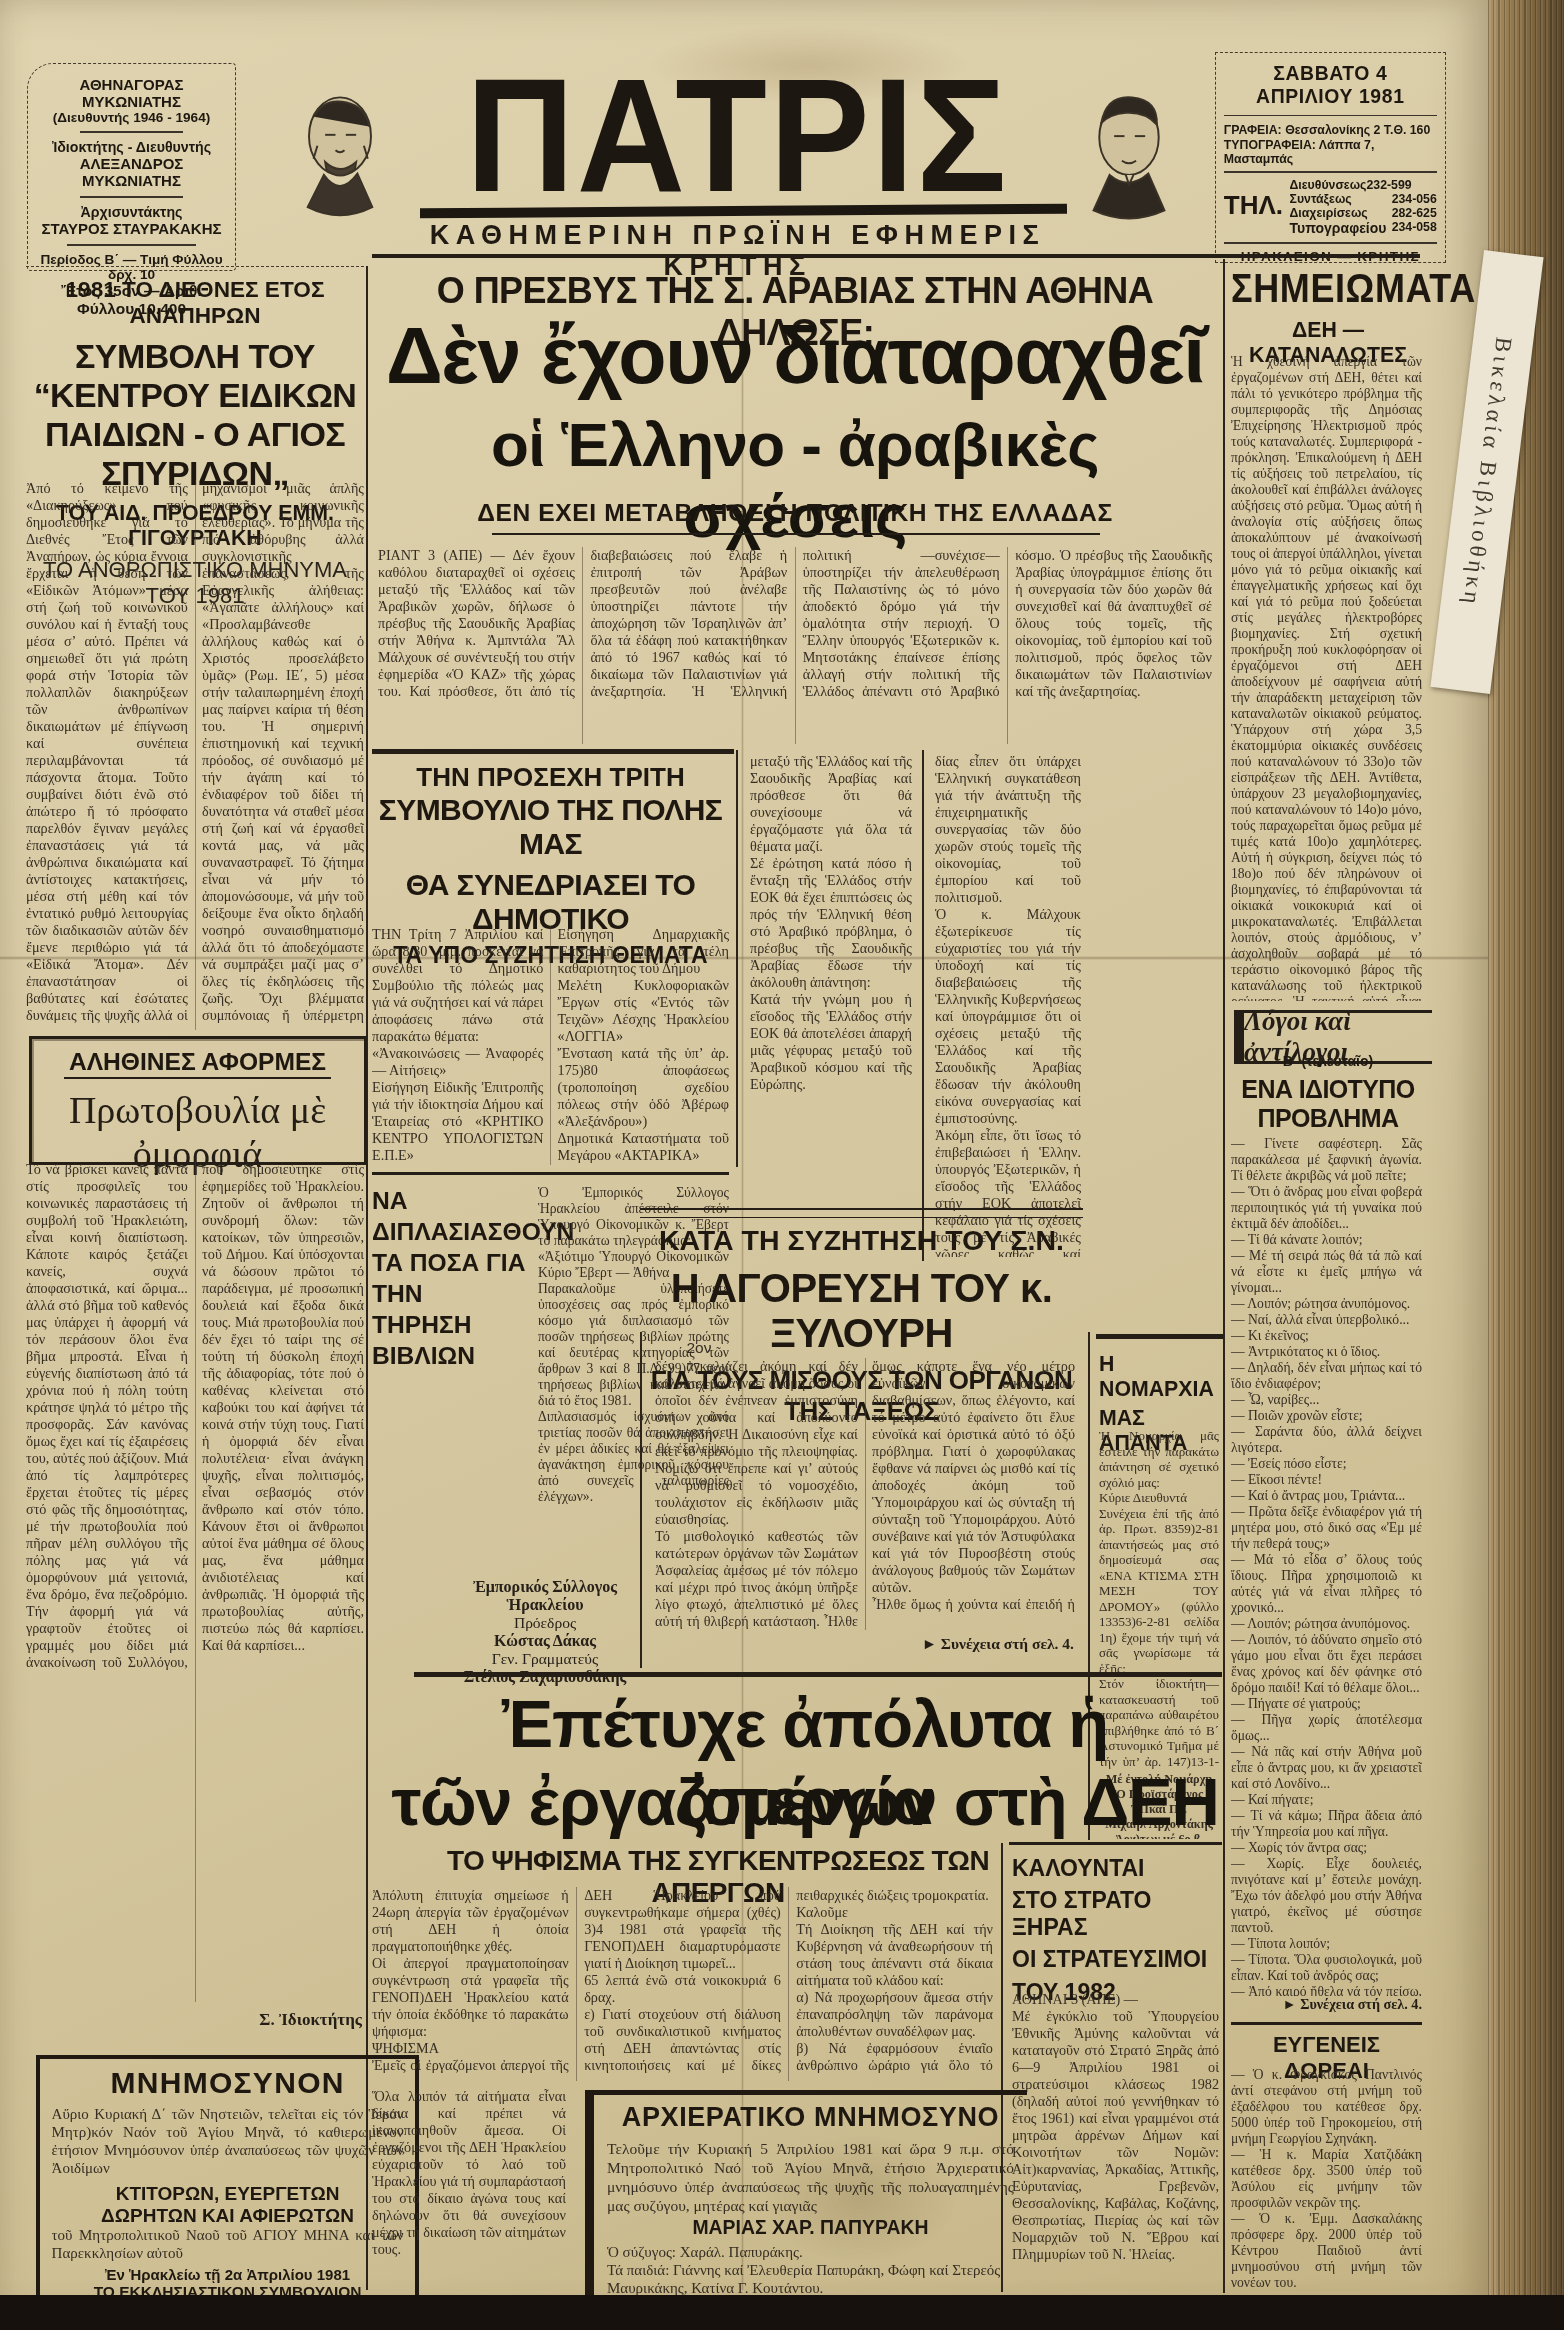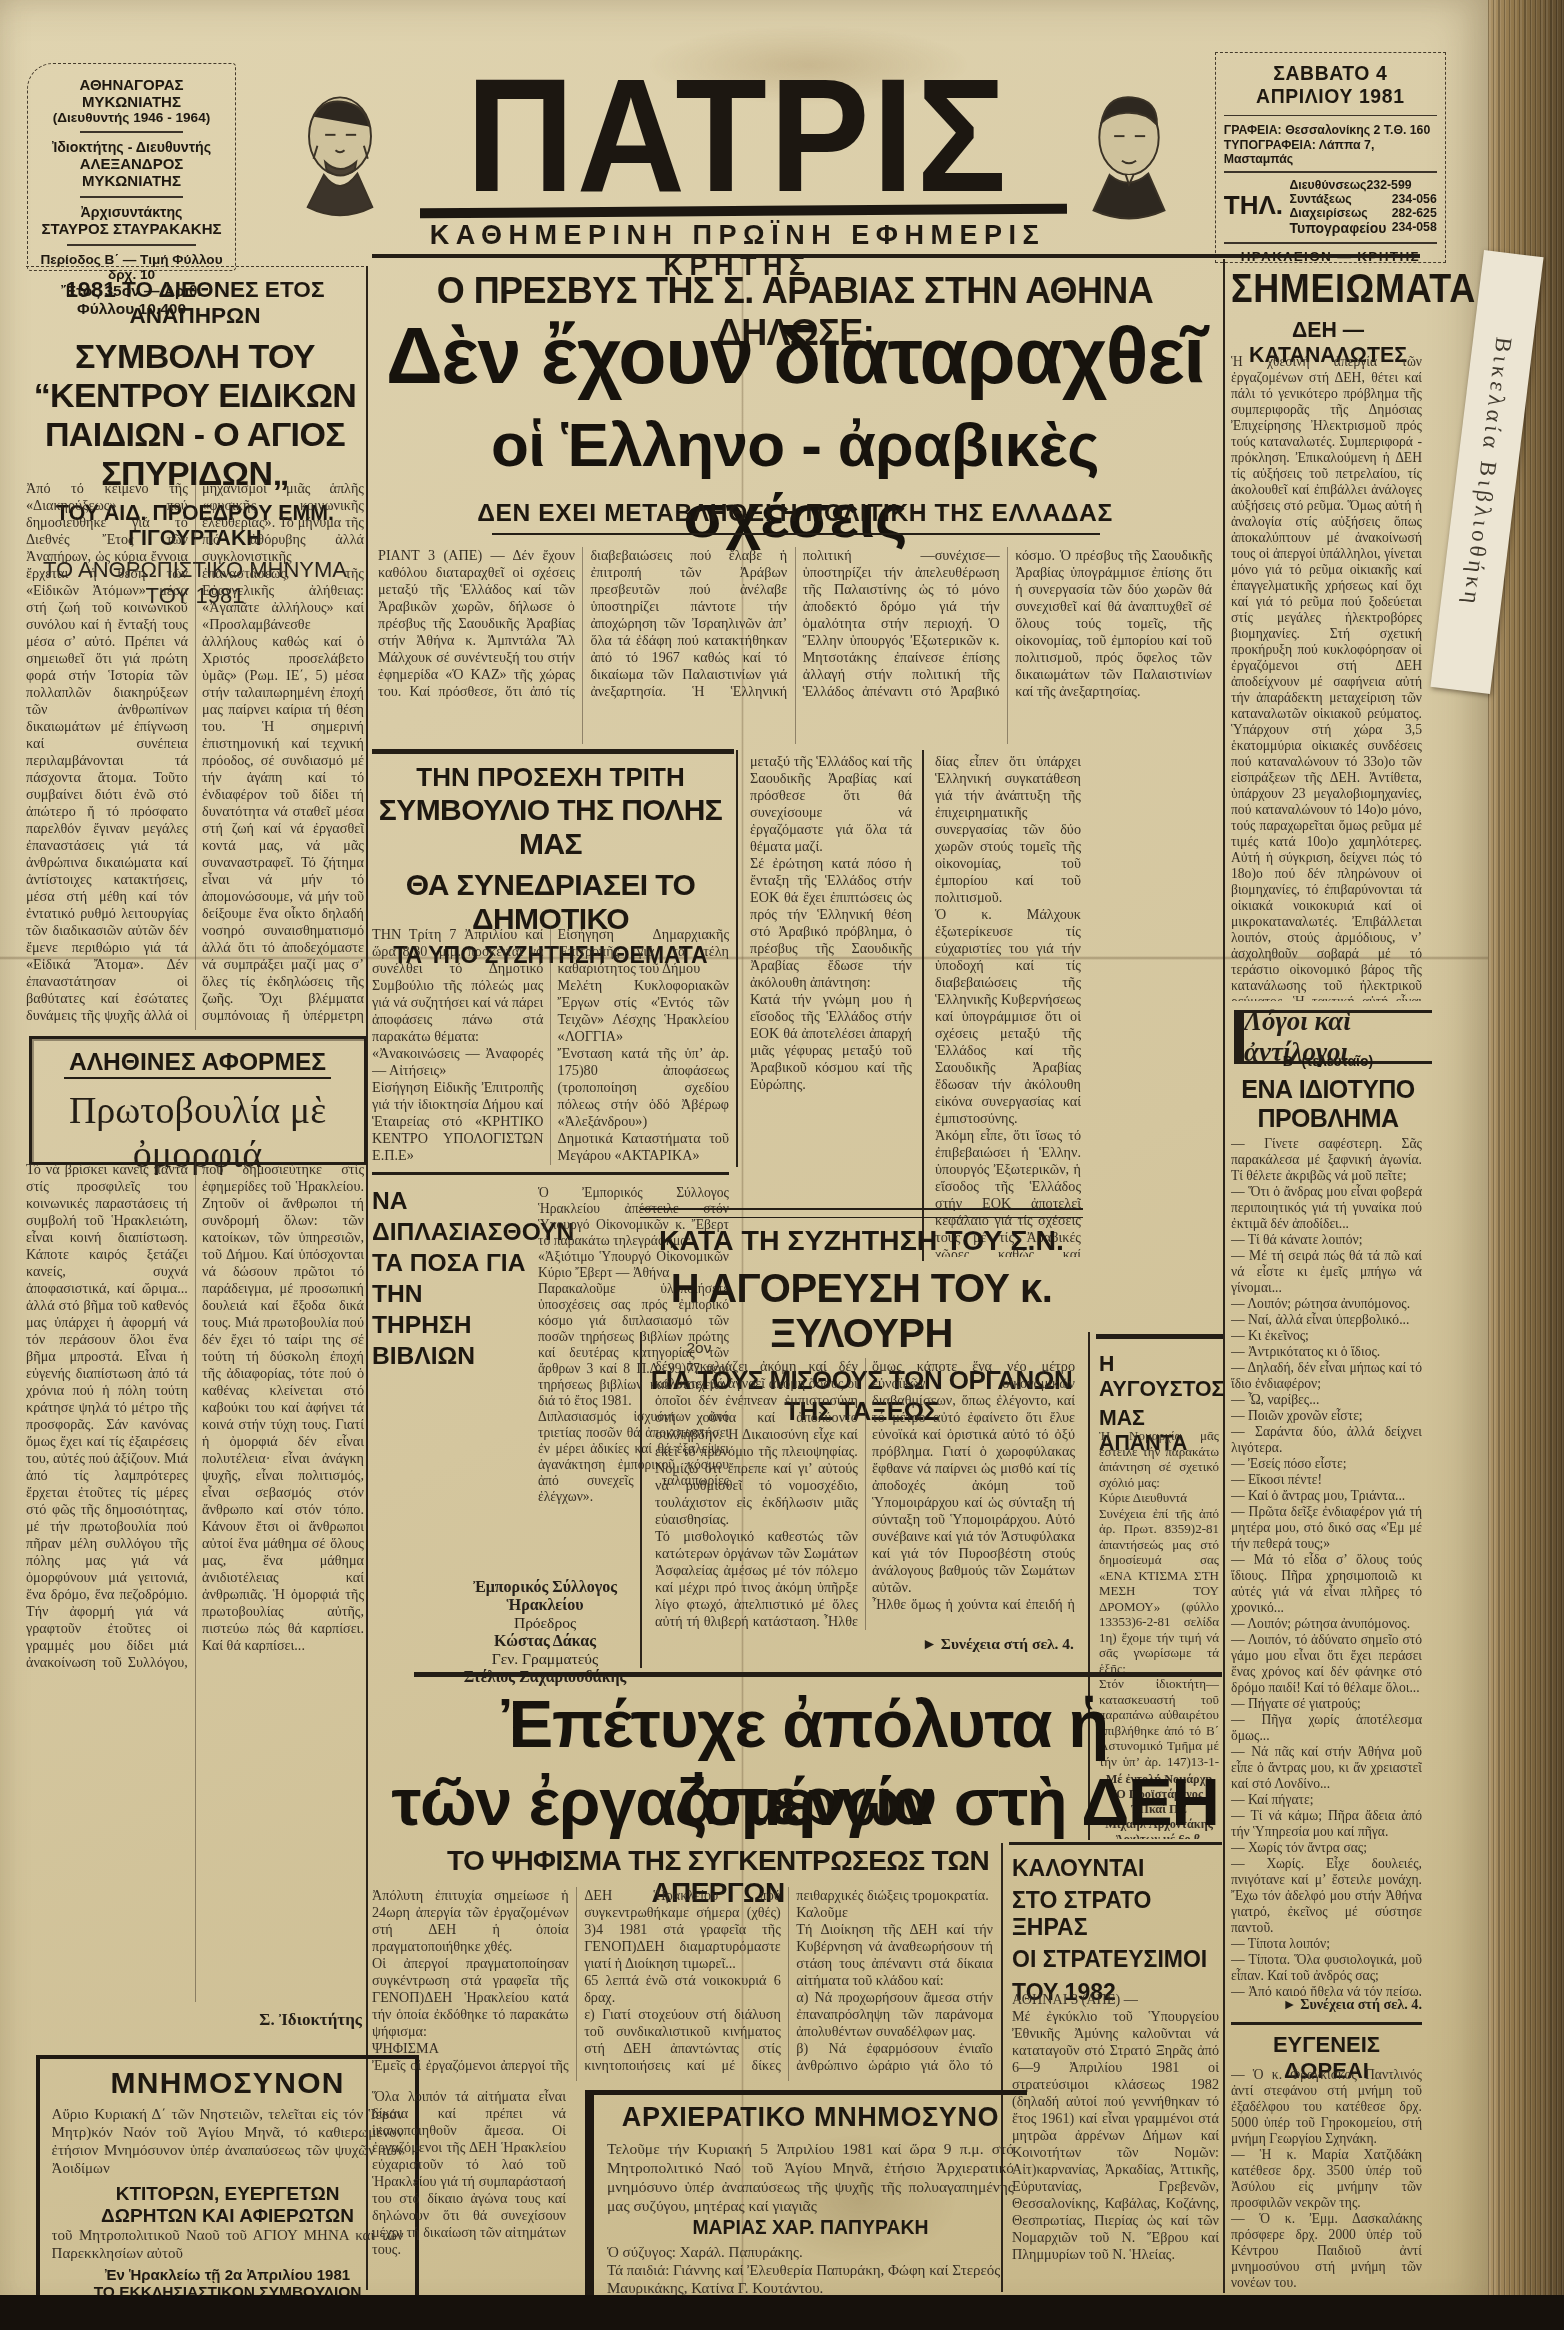--- a/index.html
+++ b/index.html
@@ -225,21 +225,21 @@
   <div class="hd" style="font-size:26px;margin-top:9px;letter-spacing:-0.6px;">ΓΙΑ ΤΟΥΣ ΜΙΣΘΟΥΣ ΤΩΝ ΟΡΓΑΝΩΝ ΤΗΣ ΤΑΞΕΩΣ</div>
 </div>
 <div class="abs hd center" style="left:660px;top:1339px;width:78px;font-size:15.5px;font-weight:normal;color:#362e23;">2ον</div>
 <div class="abs body-text cols2" style="left:655px;top:1358px;width:420px;height:272px;">δέν ἀγκαλιάζει ἀκόμη καί δέν καλύπτει μά ἀγνοεῖ ἀκόμη ὅσους οἱ ὁποῖοι δέν ἐνέπνεαν ἐμπιστοσύνη στή χούντα καί ἀπολύοντο συλλήβδην. Ἡ Δικαιοσύνη εἶχε καί ἐκεῖ τό προνόμιο τῆς πλειοψηφίας. Νομίζω ὅτι ἔπρεπε καί γι’ αὐτούς νά ρυθμισθεῖ τό νομοσχέδιο, τουλάχιστον εἰς ἐκδήλωσιν μιᾶς εὐαισθησίας.
 Τό μισθολογικό καθεστώς τῶν κατώτερων ὀργάνων τῶν Σωμάτων Ἀσφαλείας ἀμέσως μέ τόν πόλεμο καί μέχρι πρό τινος ἀκόμη ὑπῆρξε λίγο φτωχό, ἀπελπιστικό μέ ὅλες αὐτή τή θλιβερή κατάσταση. Ἦλθε ὅμως κάποτε ἕνα νέο μέτρο εὐνοϊκῶν οἰκονομικῶν διαβαθμίσεων, ὅπως ἐλέγοντο, καί τό μέτρο αὐτό ἐφαίνετο ὅτι ἔλυε εὐνοϊκά καί ὁριστικά αὐτό τό ὀξύ πρόβλημα. Γιατί ὁ χωροφύλακας ἔφθανε νά παίρνει ὡς μισθό καί τίς ἀποδοχές ἀκόμη τοῦ Ὑπομοιράρχου καί ὡς σύνταξη τή σύνταξη τοῦ Ὑπομοιράρχου. Αὐτό συνέβαινε καί γιά τόν Ἀστυφύλακα καί γιά τόν Πυροσβέστη στούς ἀνάλογους βαθμούς τῶν Σωμάτων αὐτῶν.
 Ἦλθε ὅμως ἡ χούντα καί ἐπειδή ἡ Χωροφυλακή ἤ ἡ Ἀστυνομία Πόλεων δέν τῆς ἐνέπνεε...</div>
 <div class="abs cont" style="left:867px;top:1635px;width:207px;">► Συνέχεια στή σελ. 4.</div>
 
 <div class="abs hrule" style="left:1096px;top:1334px;width:127px;height:4.5px;"></div>
 <div class="abs" style="left:1099px;top:1352px;width:120px;">
-  <div class="hd" style="font-size:21.3px;">Η ΑΥΓΟΥΣΤΟΣ</div>
+  <div class="hd" style="font-size:21.3px;">Η ΝΟΜΑΡΧΙΑ</div>
   <div class="hd" style="font-size:21.3px;margin-top:3.9px;">ΜΑΣ ΑΠΑΝΤΑ</div>
 </div>
 <div class="abs body-text" style="left:1099px;top:1428px;width:120px;height:343px;font-size:13px;line-height:15.5px;">Ἡ Νομαρχία μᾶς ἔστειλε τήν παρακάτω ἀπάντηση σέ σχετικό σχόλιό μας:
 Κύριε Διευθυντά
 Συνέχεια ἐπί τῆς ἀπό ἀρ. Πρωτ. 8359)2-81 ἀπαντήσεώς μας στό δημοσίευμά σας «ΕΝΑ ΚΤΙΣΜΑ ΣΤΗ ΜΕΣΗ ΤΟΥ ΔΡΟΜΟΥ» (φύλλο 13353)6-2-81 σελίδα 1η) ἔχομε τήν τιμή νά σᾶς γνωρίσωμε τά ἑξῆς:
 Στόν ἰδιοκτήτη—κατασκευαστή τοῦ παραπάνω αὐθαιρέτου ἐπιβλήθηκε ἀπό τό Β΄ Ἀστυνομικό Τμῆμα μέ τήν ὑπ’ ἀρ. 147)13-1-81 ἀπόφαση πρόστιμο 1.912.500 δρχ. ἐπί συνολικῆς ἀξίας κτίσματος 28.125.000 δρχ. καί μέ τήν 1500 13-3-81 ἀπόφαση μας ἡ ἐπιβολή προστίμου συνεχίζεται ἡμερησίως.</div>
 <div class="abs body-text" style="left:1099px;top:1772px;width:120px;height:67px;font-size:12.3px;line-height:15px;font-weight:bold;text-align:center;">Μέ ἐντολή Νομάρχη
 Ὁ Προϊστάμενος ΤΠκαί ΠΕ
 Μιχαήλ Ἀρχοντάκης
 Ἀρχ)των μέ 6ο β.</div>

